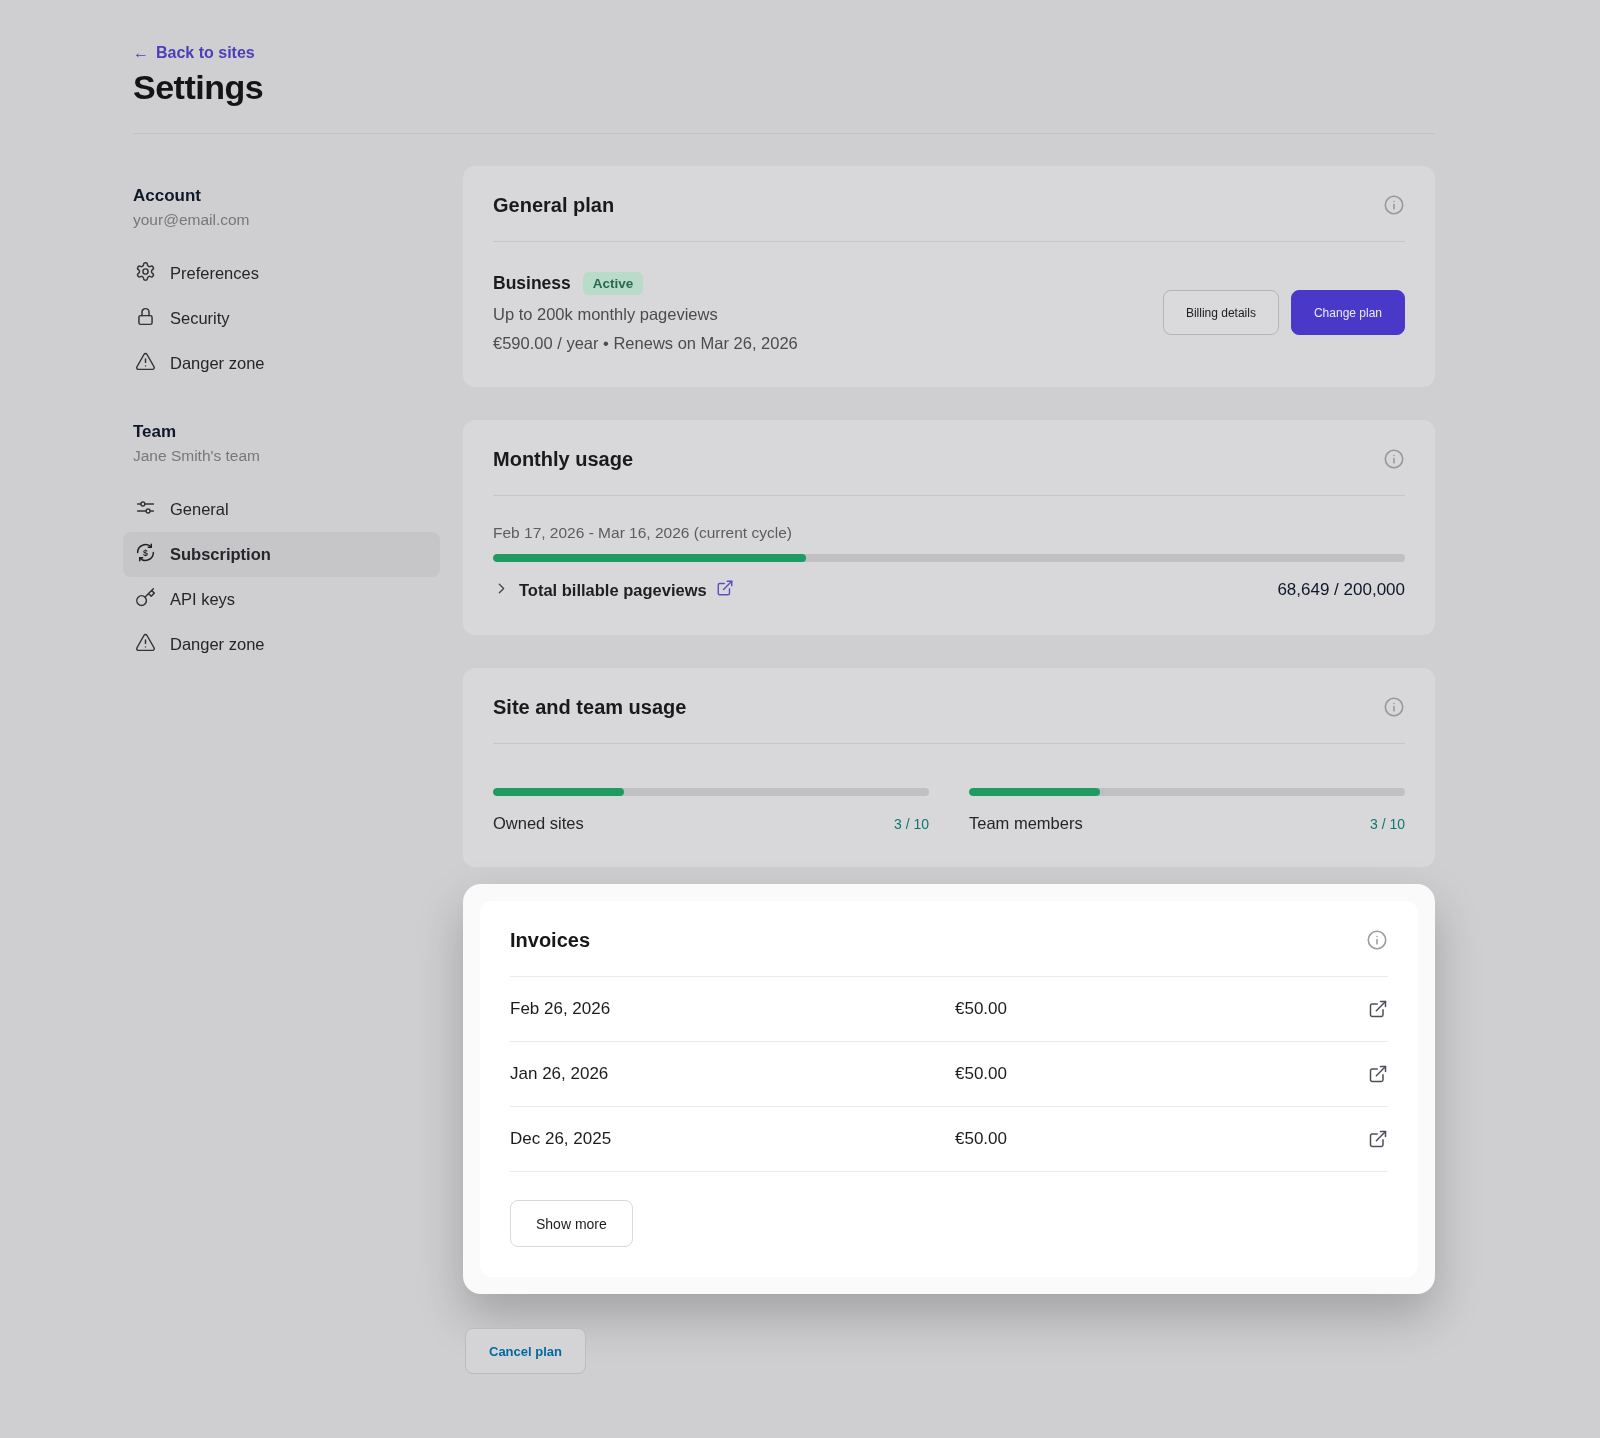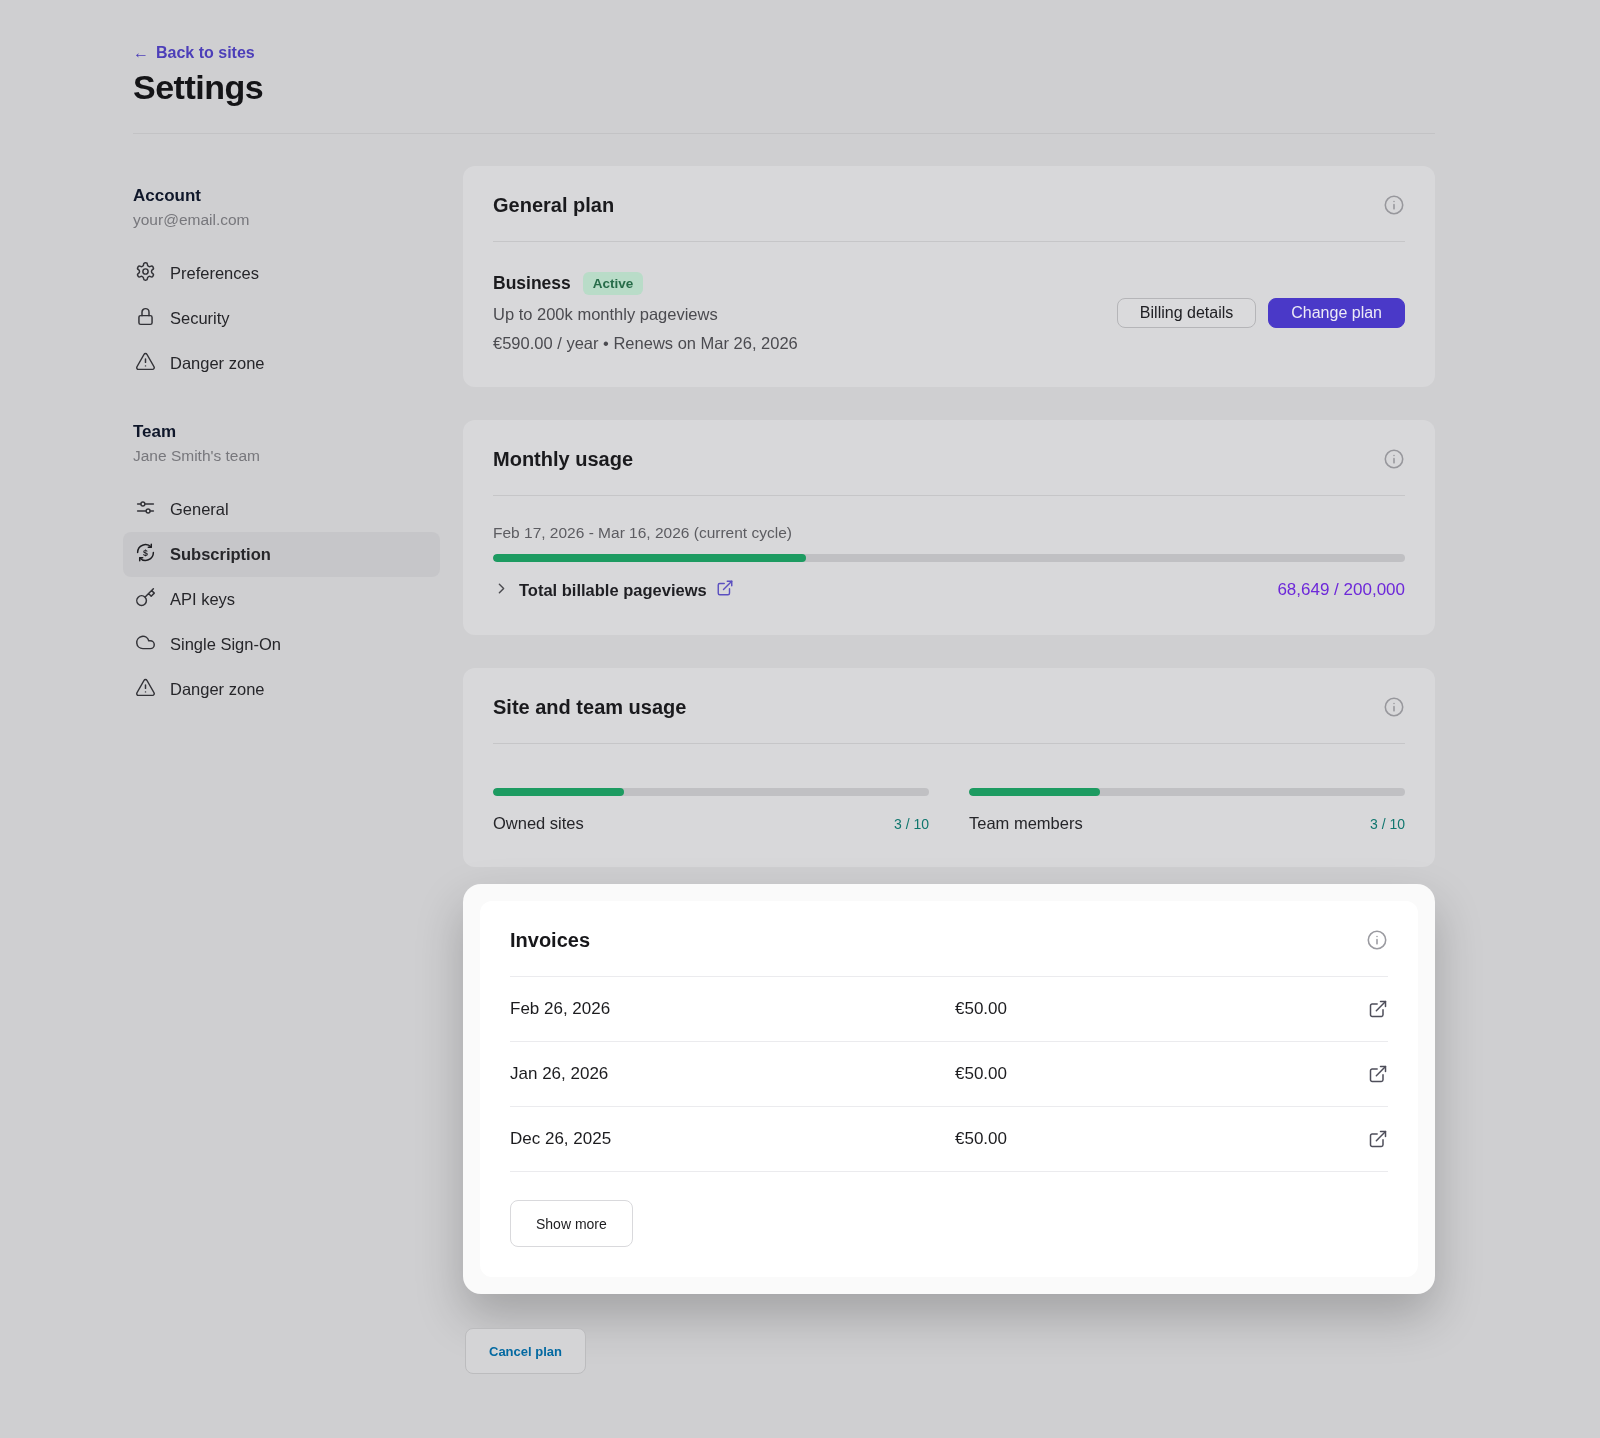--- a/index.html
+++ b/index.html
@@ -56,37 +56,37 @@
   .plan-name-row { display:flex; align-items:center; gap:12px; }
   .plan-name { font-size:17.5px; font-weight:700; color:#1b1b1e; }
   .badge {
     background:#b9dcc8; color:#276c49;
     font-size:13.5px; font-weight:600;
     padding:4px 10px; border-radius:6px;
   }
   .plan-line { font-size:16.5px; color:#4b4b50; margin-top:10px; }
   .plan-buttons { display:flex; gap:12px; }
   .btn {
-    font-family:inherit; font-size:16px; font-weight:500;
-    height:30px; padding:0 22px; border-radius:8px; cursor:pointer;
+    font-family:inherit; font-size:12px; font-weight:500;
+    height:45px; padding:0 22px; border-radius:8px; cursor:pointer;
   }
   .btn-secondary { background:#dadadc; border:1px solid #b5b5b8; color:#202024; }
   .btn-primary { background:#4a39c8; border:1px solid #4a39c8; color:#eceaf6; }
 
   
   .cycle-label { font-size:15.5px; color:#5c5c61; margin-top:28px; }
   .progress-track {
     height:8px; background:#c0c0c3; border-radius:5px;
     margin-top:12px; overflow:hidden; width:100%;
   }
   .progress-fill { height:100%; background:#1d9b61; border-radius:5px; }
   .usage-row { display:flex; align-items:center; justify-content:space-between; margin-top:17px; }
   .usage-left { display:flex; align-items:center; gap:9px; cursor:pointer; }
   .usage-label { font-size:16.5px; font-weight:600; color:#1f1f23; }
-  .usage-value { font-size:17px; font-weight:500; color:#6d28d9; }
+  .usage-value { font-size:17px; font-weight:500; color:#0f172a; }
 
   
   .meters { display:flex; gap:40px; margin-top:32px; }
   .meter { flex:1; }
   .meter-row { display:flex; align-items:center; justify-content:space-between; margin-top:18px; }
   .meter-label { font-size:16.5px; color:#26262a; }
   .meter-value { font-size:14px; color:#0f766e; }
 
   
   .invoices-wrapper {
@@ -200,28 +200,20 @@
             </span>
             <span>Subscription</span>
           </div>
           <div class="side-item">
             <span>
               <svg width="21" height="21" viewBox="0 0 24 24" fill="none" stroke="#333338" stroke-width="1.7" stroke-linecap="round" stroke-linejoin="round">
                   <path d="m21 2-2 2m-7.61 7.61a5.5 5.5 0 1 1-7.778 7.778 5.5 5.5 0 0 1 7.777-7.777zm0 0L15.5 7.5m0 0 3 3L22 7l-3-3m-3.5 3.5L19 4"></path>
                 </svg>
             </span>
             <span>API keys</span>
-          </div>
-          <div class="side-item">
-            <span>
-              <svg width="21" height="21" viewBox="0 0 24 24" fill="none" stroke="#333338" stroke-width="1.7" stroke-linecap="round" stroke-linejoin="round">
-                  <path d="M17.5 19H9a7 7 0 1 1 6.71-9h1.79a4.5 4.5 0 1 1 0 9Z"></path>
-                </svg>
-            </span>
-            <span>Single Sign-On</span>
           </div>
           <div class="side-item">
             <span>
               <svg width="21" height="21" viewBox="0 0 24 24" fill="none" stroke="#333338" stroke-width="1.7" stroke-linecap="round" stroke-linejoin="round">
                   <path d="m21.73 18-8-14a2 2 0 0 0-3.48 0l-8 14A2 2 0 0 0 4 21h16a2 2 0 0 0 1.73-3Z"></path>
                   <path d="M12 9v4"></path>
                   <path d="M12 17h.01"></path>
                 </svg>
             </span>
             <span>Danger zone</span>

